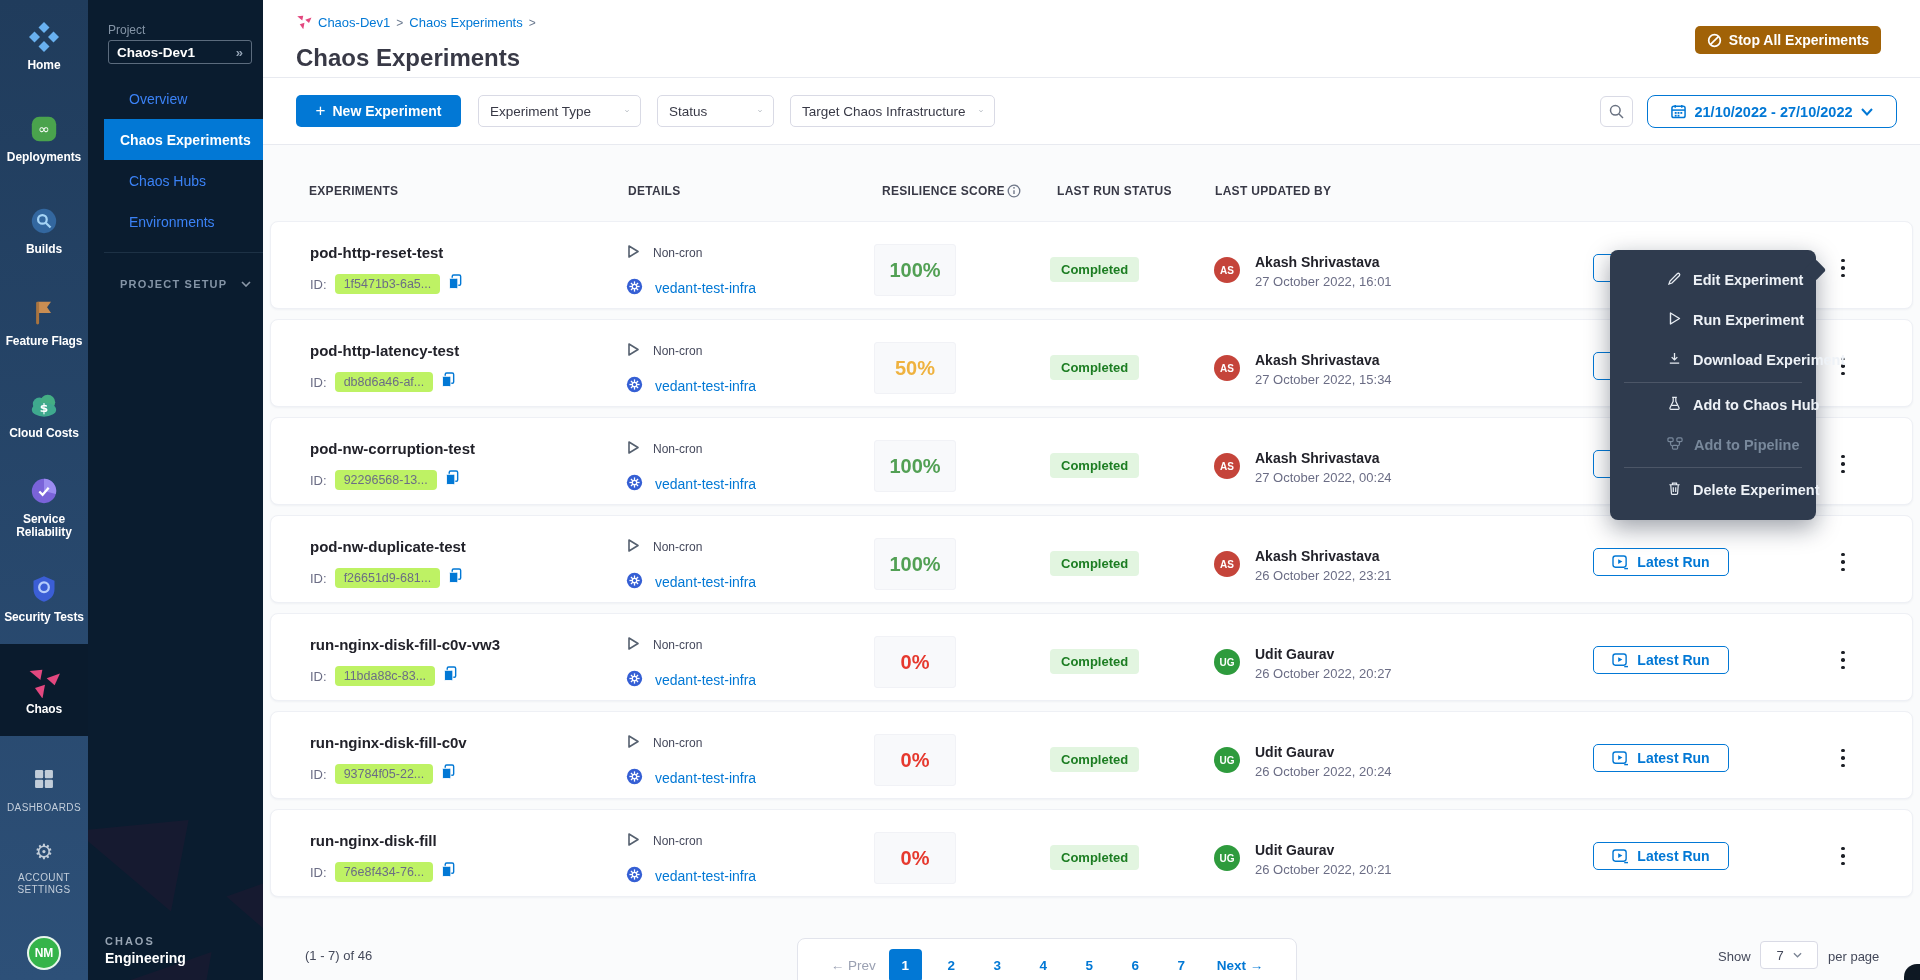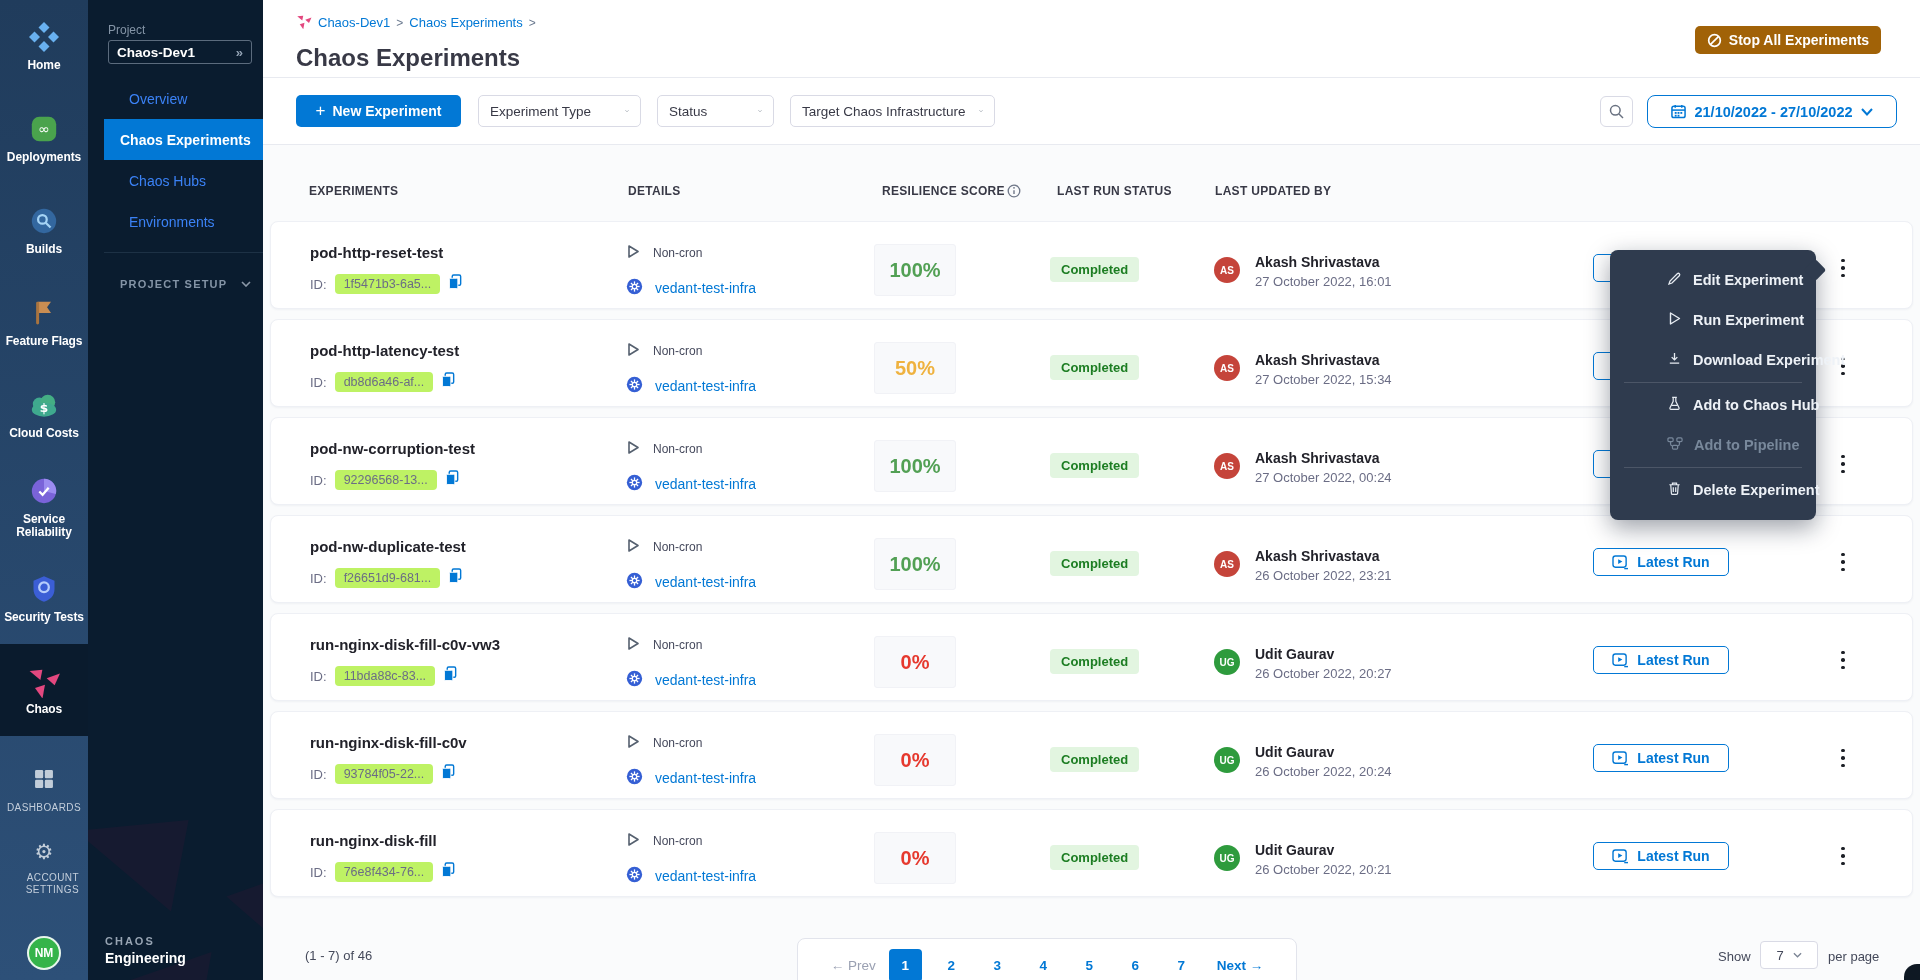--- a/index.html
+++ b/index.html
@@ -182,21 +182,21 @@
             <rect x="5" y="5" width="10" height="10" rx="1.5"></rect>
             <rect x="17" y="5" width="10" height="10" rx="1.5"></rect>
             <rect x="5" y="17" width="10" height="10" rx="1.5"></rect>
             <rect x="17" y="17" width="10" height="10" rx="1.5"></rect>
           </g>
         </svg></span>
     <span class="rlb2">DASHBOARDS</span>
   </div>
   <div class="rail-bottom-item" style="top:840px;">
     <span class="ric" style="height:26px;font-size:21px;color:#c2cdd9;">⚙</span>
-    <span class="rlb2" style="width:70px;text-align:right;">ACCOUNT SETTINGS</span>
+    <span class="rlb2" style="width:70px;">ACCOUNT SETTINGS</span>
   </div>
   <div class="avatar-rail">NM</div>
 </div>
 
 <div class="sidebar">
   <svg class="wm" width="300" height="340" viewBox="0 0 32 32">
     <g fill="#221932">
       <path d="M18.5 13.5 L31 9 L26 20 Z"></path>
       <path d="M18.5 13.5 L31 9 L26 20 Z" transform="rotate(120 16 16)"></path>
       <path d="M18.5 13.5 L31 9 L26 20 Z" transform="rotate(240 16 16)"></path>

